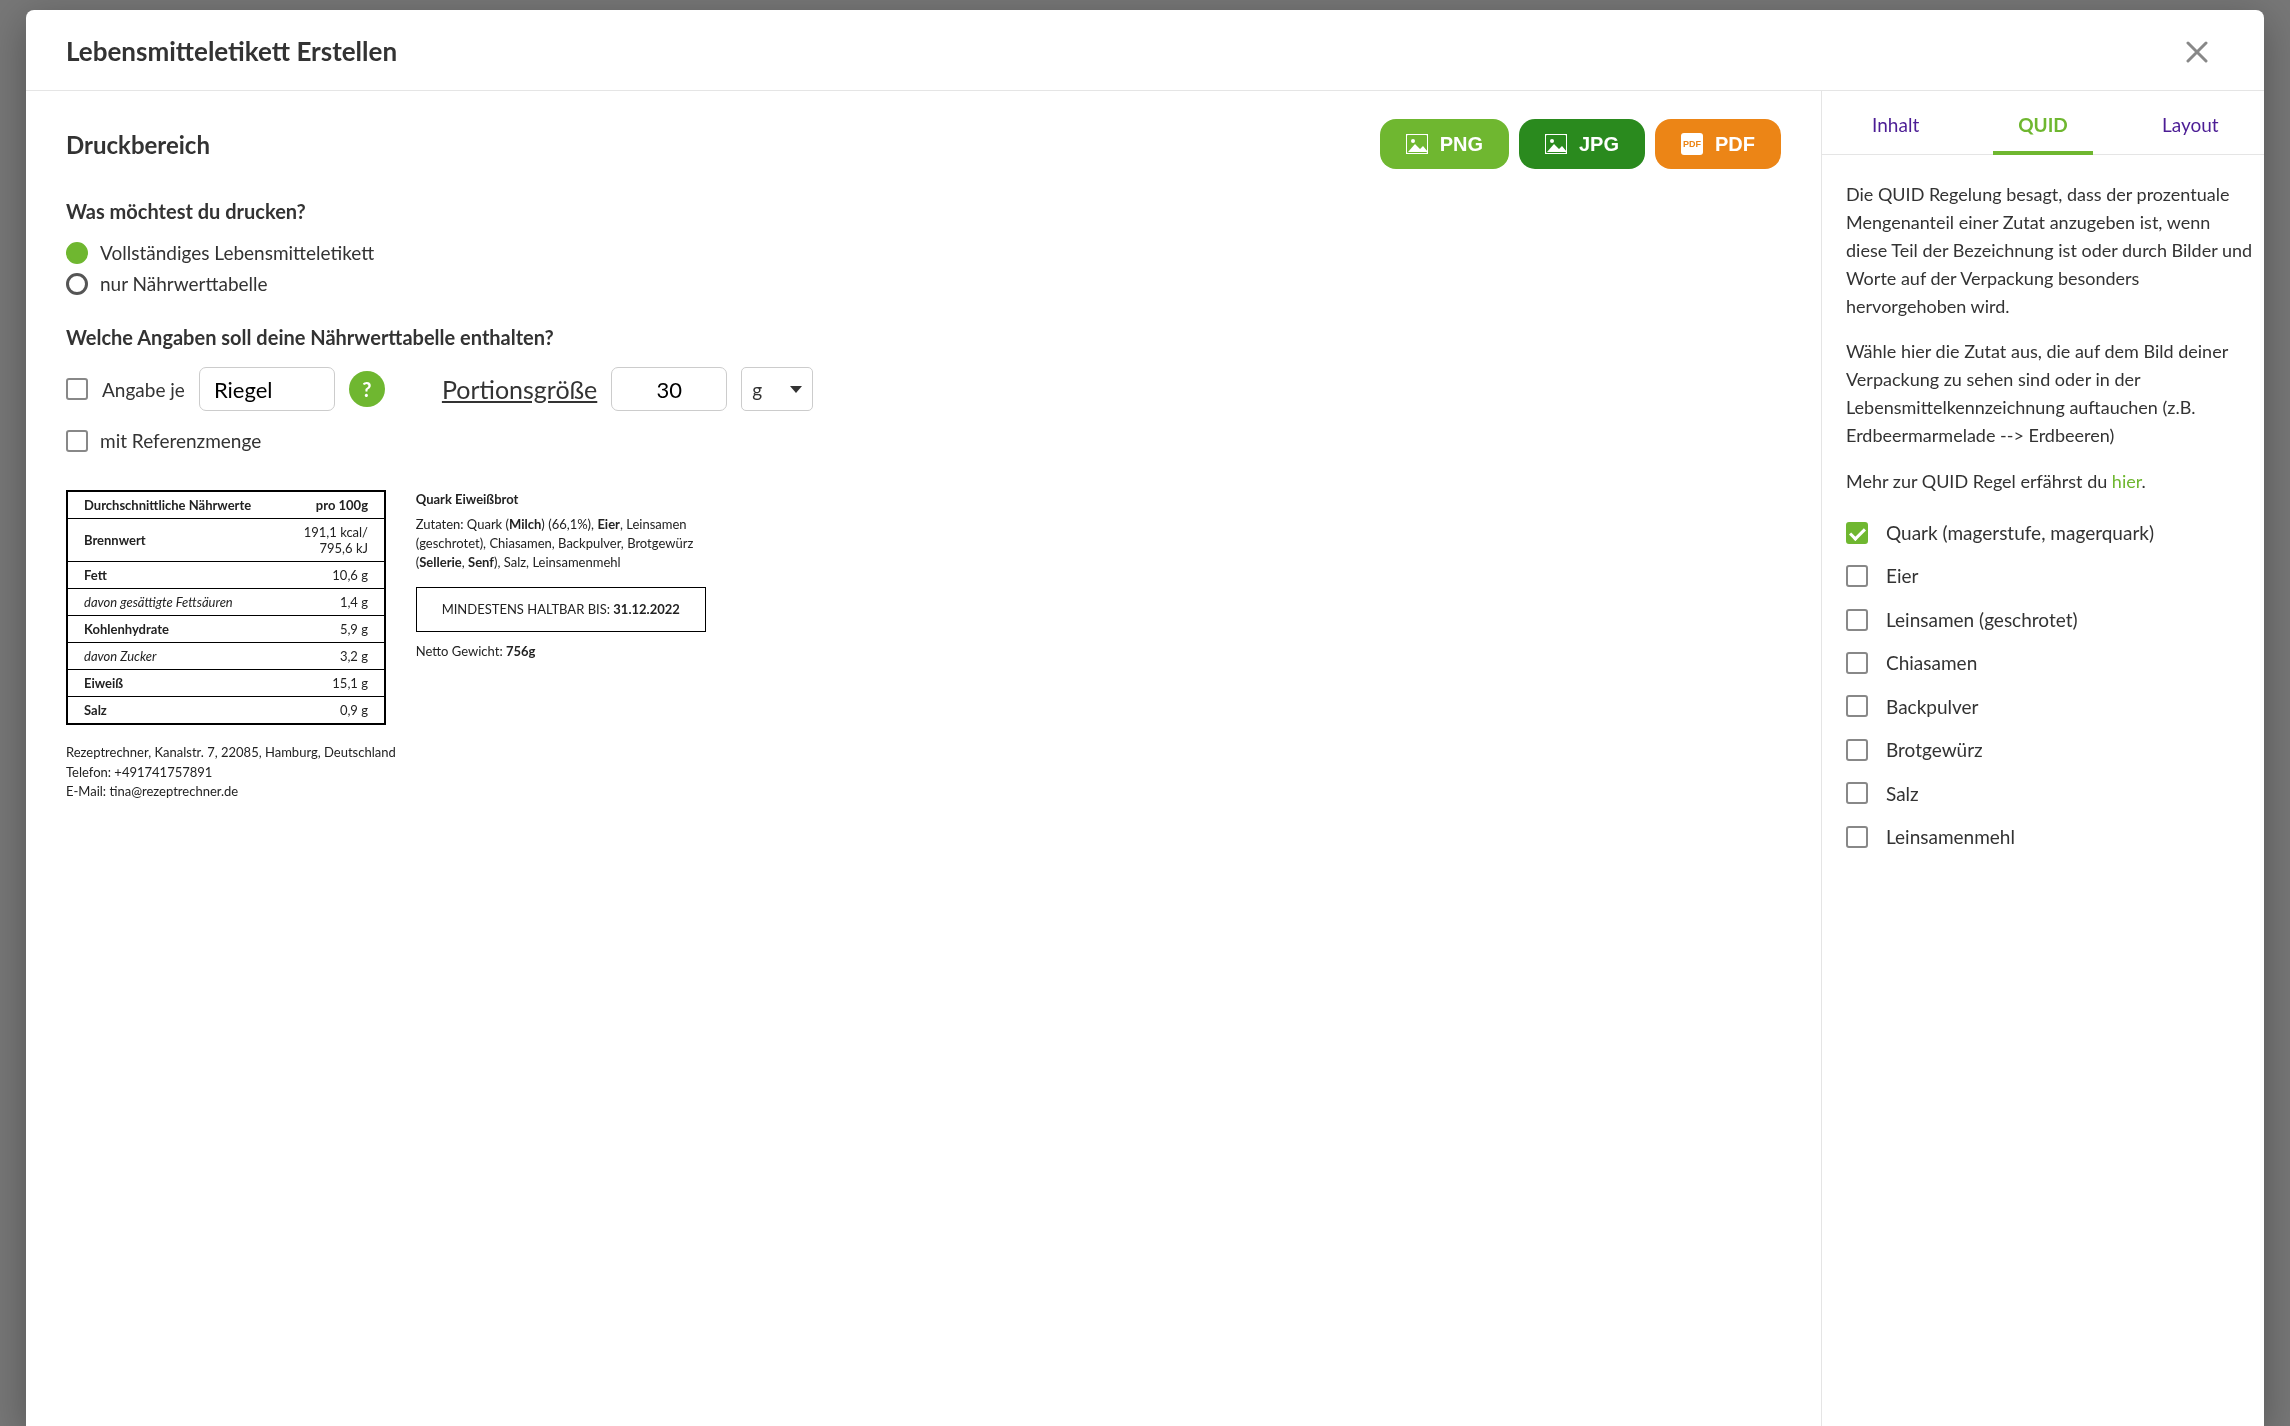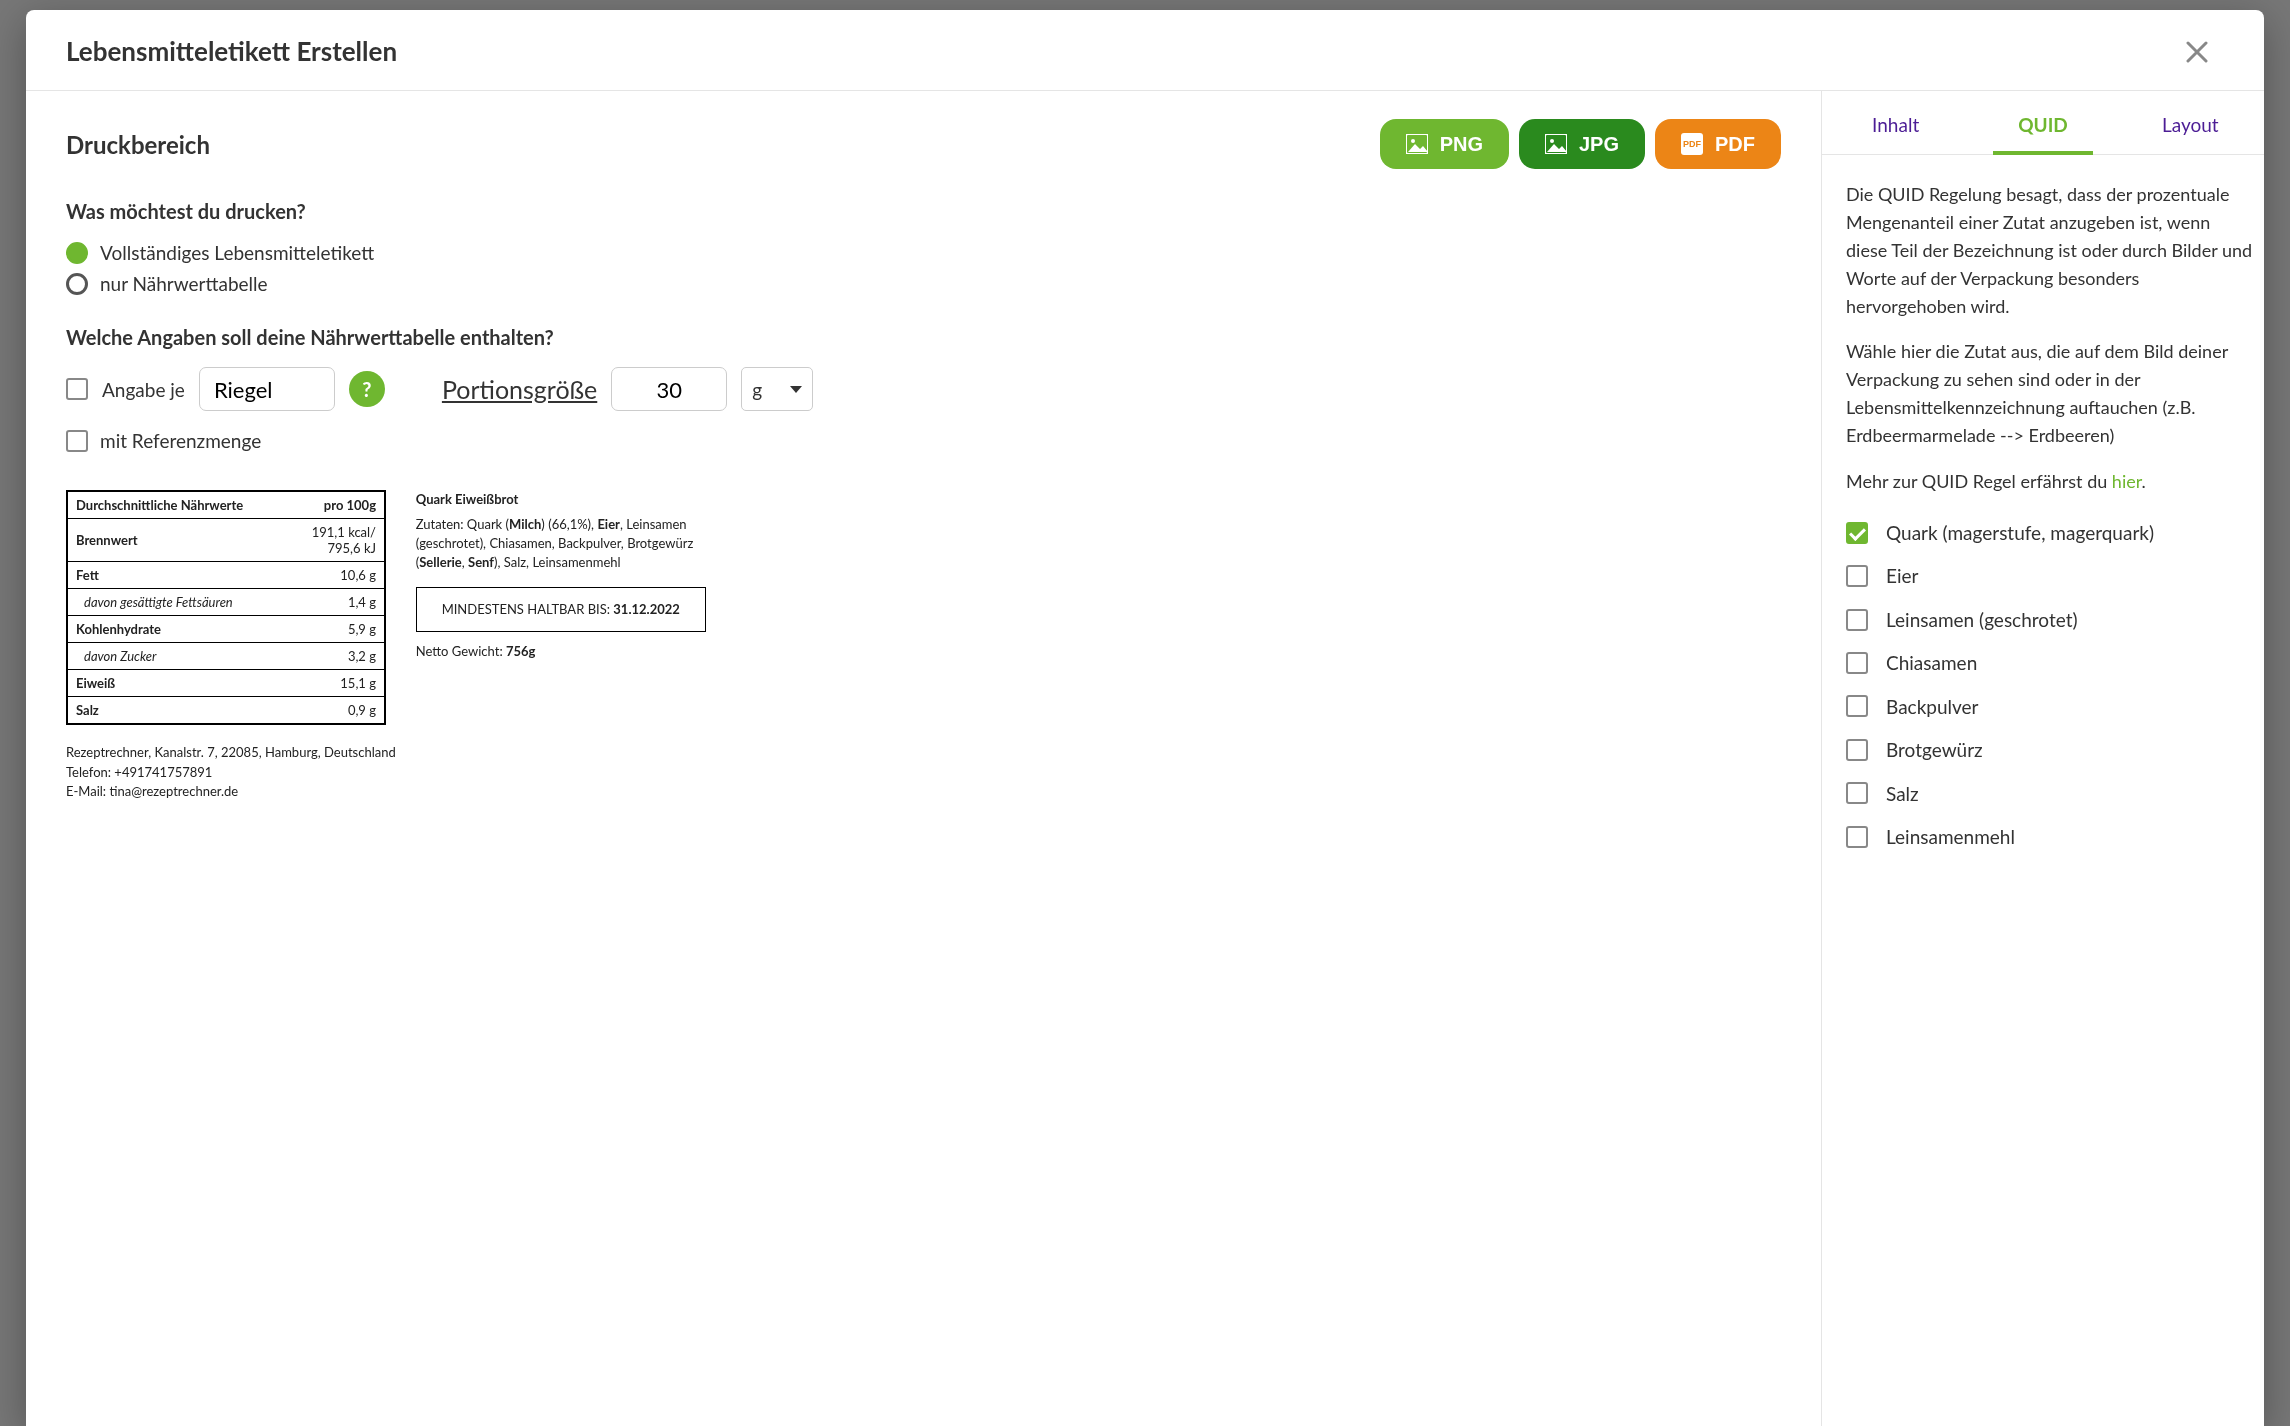--- a/index.html
+++ b/index.html
@@ -207,21 +207,21 @@
     margin-top: 38px;
     font-size: 13px;
     color: #222;
   }
   .nutrition-table {
     width: 320px;
     border: 2px solid #000;
     border-collapse: collapse;
   }
   .nutrition-table td {
-    padding: 5px 8px;
+    padding: 5px 16px;
     border-bottom: 1px solid #000;
   }
   .nutrition-table tr:last-child td { border-bottom: none; }
   .nutrition-table .right { text-align: right; }
   .nutrition-table .indent { padding-left: 16px; font-style: italic; }
   .nutrition-table .bold { font-weight: 700; }
   .nutrition-table .header-row td { font-weight: 700; }
 
   .footer-text {
     margin-top: 18px;

